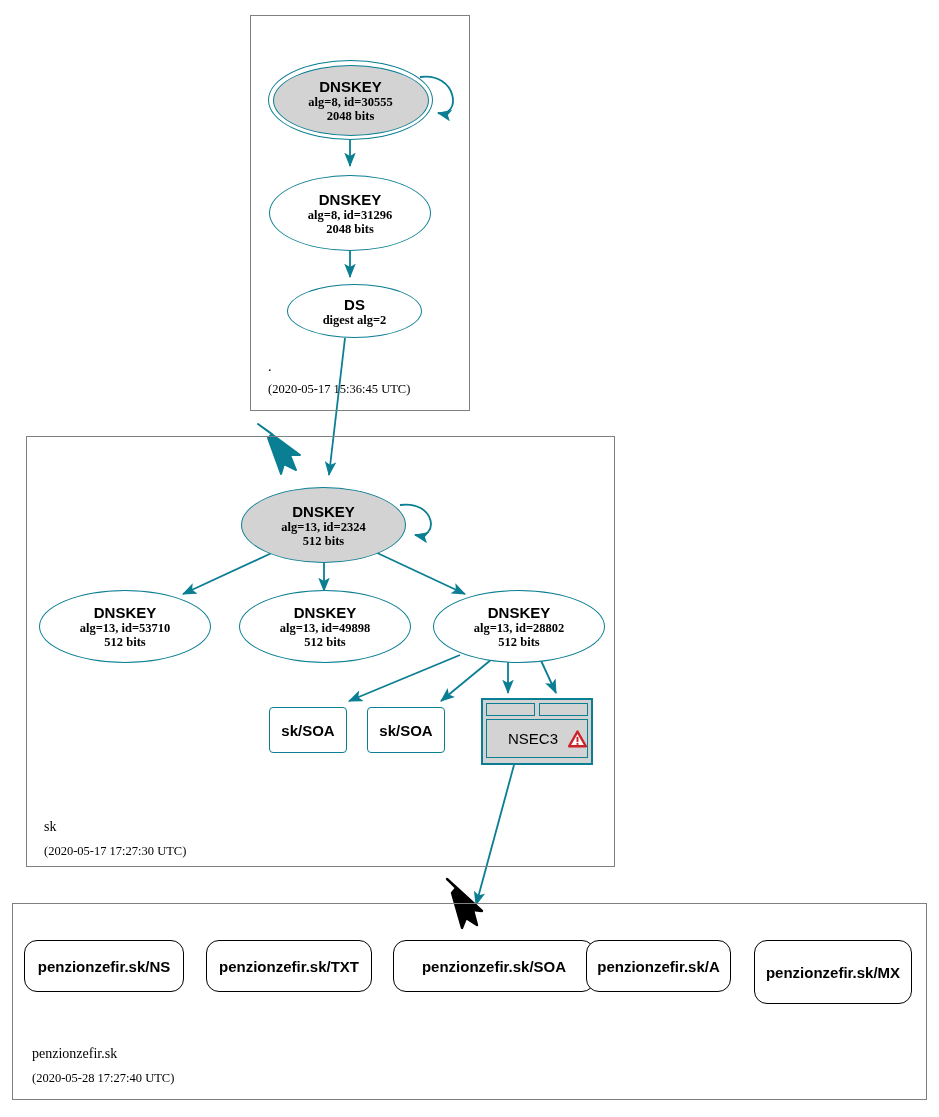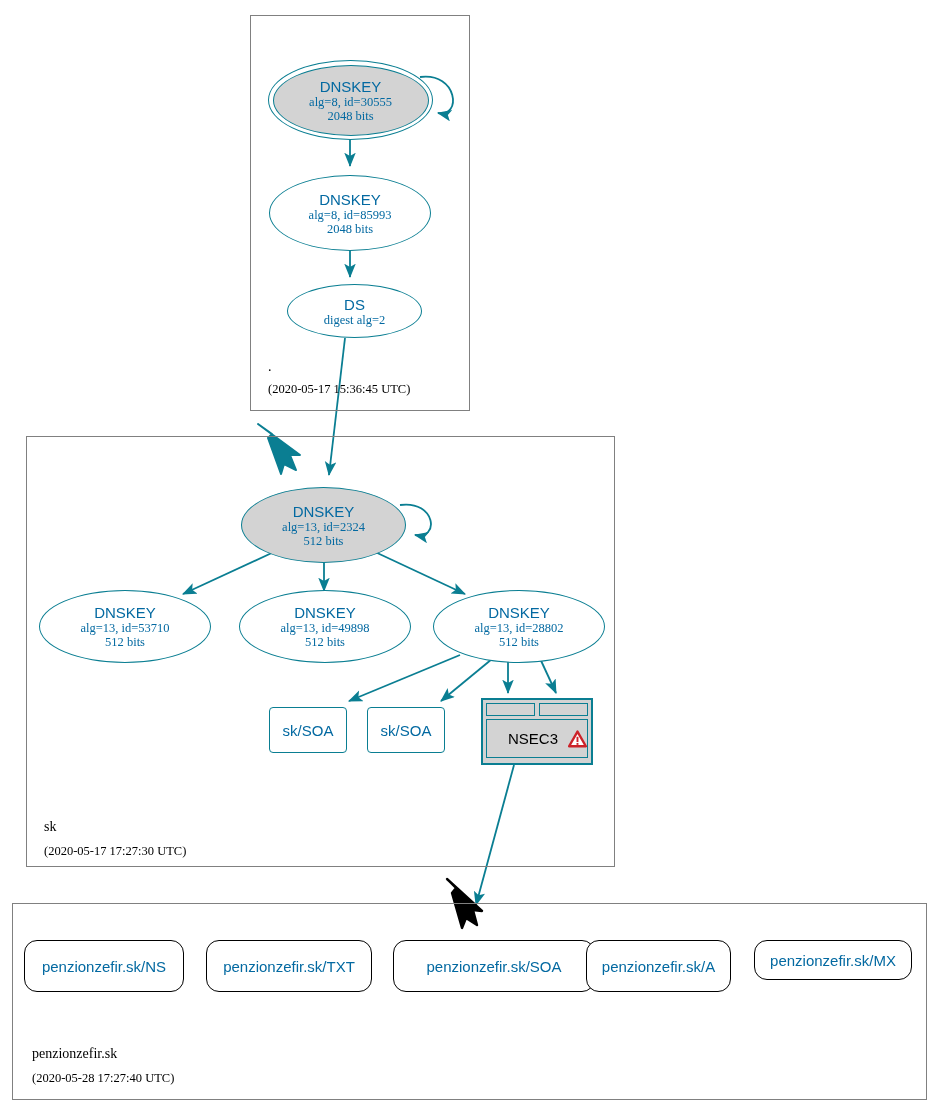--- a/index.html
+++ b/index.html
@@ -40,21 +40,22 @@
     font-size: 12.5px;
   }
   .node {
     position: absolute;
     box-sizing: border-box;
     display: flex;
     flex-direction: column;
     align-items: center;
     justify-content: center;
     text-align: center;
-    color: #0369a1;
+    color: #000000;
+    font-weight: bold;
   }
   .ellipse-node {
     border: 1.6px solid #0a7e92;
     border-radius: 50%;
     background: #ffffff;
   }
   .ellipse-node.secure {
     background: #d3d3d3;
   }
   .ellipse-node.ksk-outer {
@@ -236,21 +237,21 @@
   <div class="node ellipse-node ksk-outer" style="left:268px; top:60px; width:165px; height:80px;">
     <div class="ksk-inner">
       <div class="node-title">DNSKEY</div>
       <div class="node-sub">alg=8, id=30555</div>
       <div class="node-sub">2048 bits</div>
     </div>
   </div>
 
   <div class="node ellipse-node" style="left:269px; top:175px; width:162px; height:76px;">
     <div class="node-title">DNSKEY</div>
-    <div class="node-sub">alg=8, id=85993</div>
+    <div class="node-sub">alg=8, id=31296</div>
     <div class="node-sub">2048 bits</div>
   </div>
 
   <div class="node ellipse-node" style="left:287px; top:284px; width:135px; height:54px;">
     <div class="node-title">DS</div>
     <div class="node-sub">digest alg=2</div>
   </div>
 
   <div class="node ellipse-node secure" style="left:241px; top:487px; width:165px; height:76px;">
     <div class="node-title">DNSKEY</div>
@@ -308,17 +309,17 @@
   </div>
 
   <div class="node rr-node-black" style="left:393px; top:940px; width:202px; height:52px;">
     <span>penzionzefir.sk/SOA</span>
   </div>
 
   <div class="node rr-node-black" style="left:586px; top:940px; width:145px; height:52px;justify-content:center;">
     <span>penzionzefir.sk/A</span>
   </div>
 
-  <div class="node rr-node-black" style="left:754px; top:940px; width:158px; height:40px;">
+  <div class="node rr-node-black" style="left:754px; top:940px; width:158px; height:64px;">
     <span>penzionzefir.sk/MX</span>
   </div>
 
 </div>
 
 </body></html>

